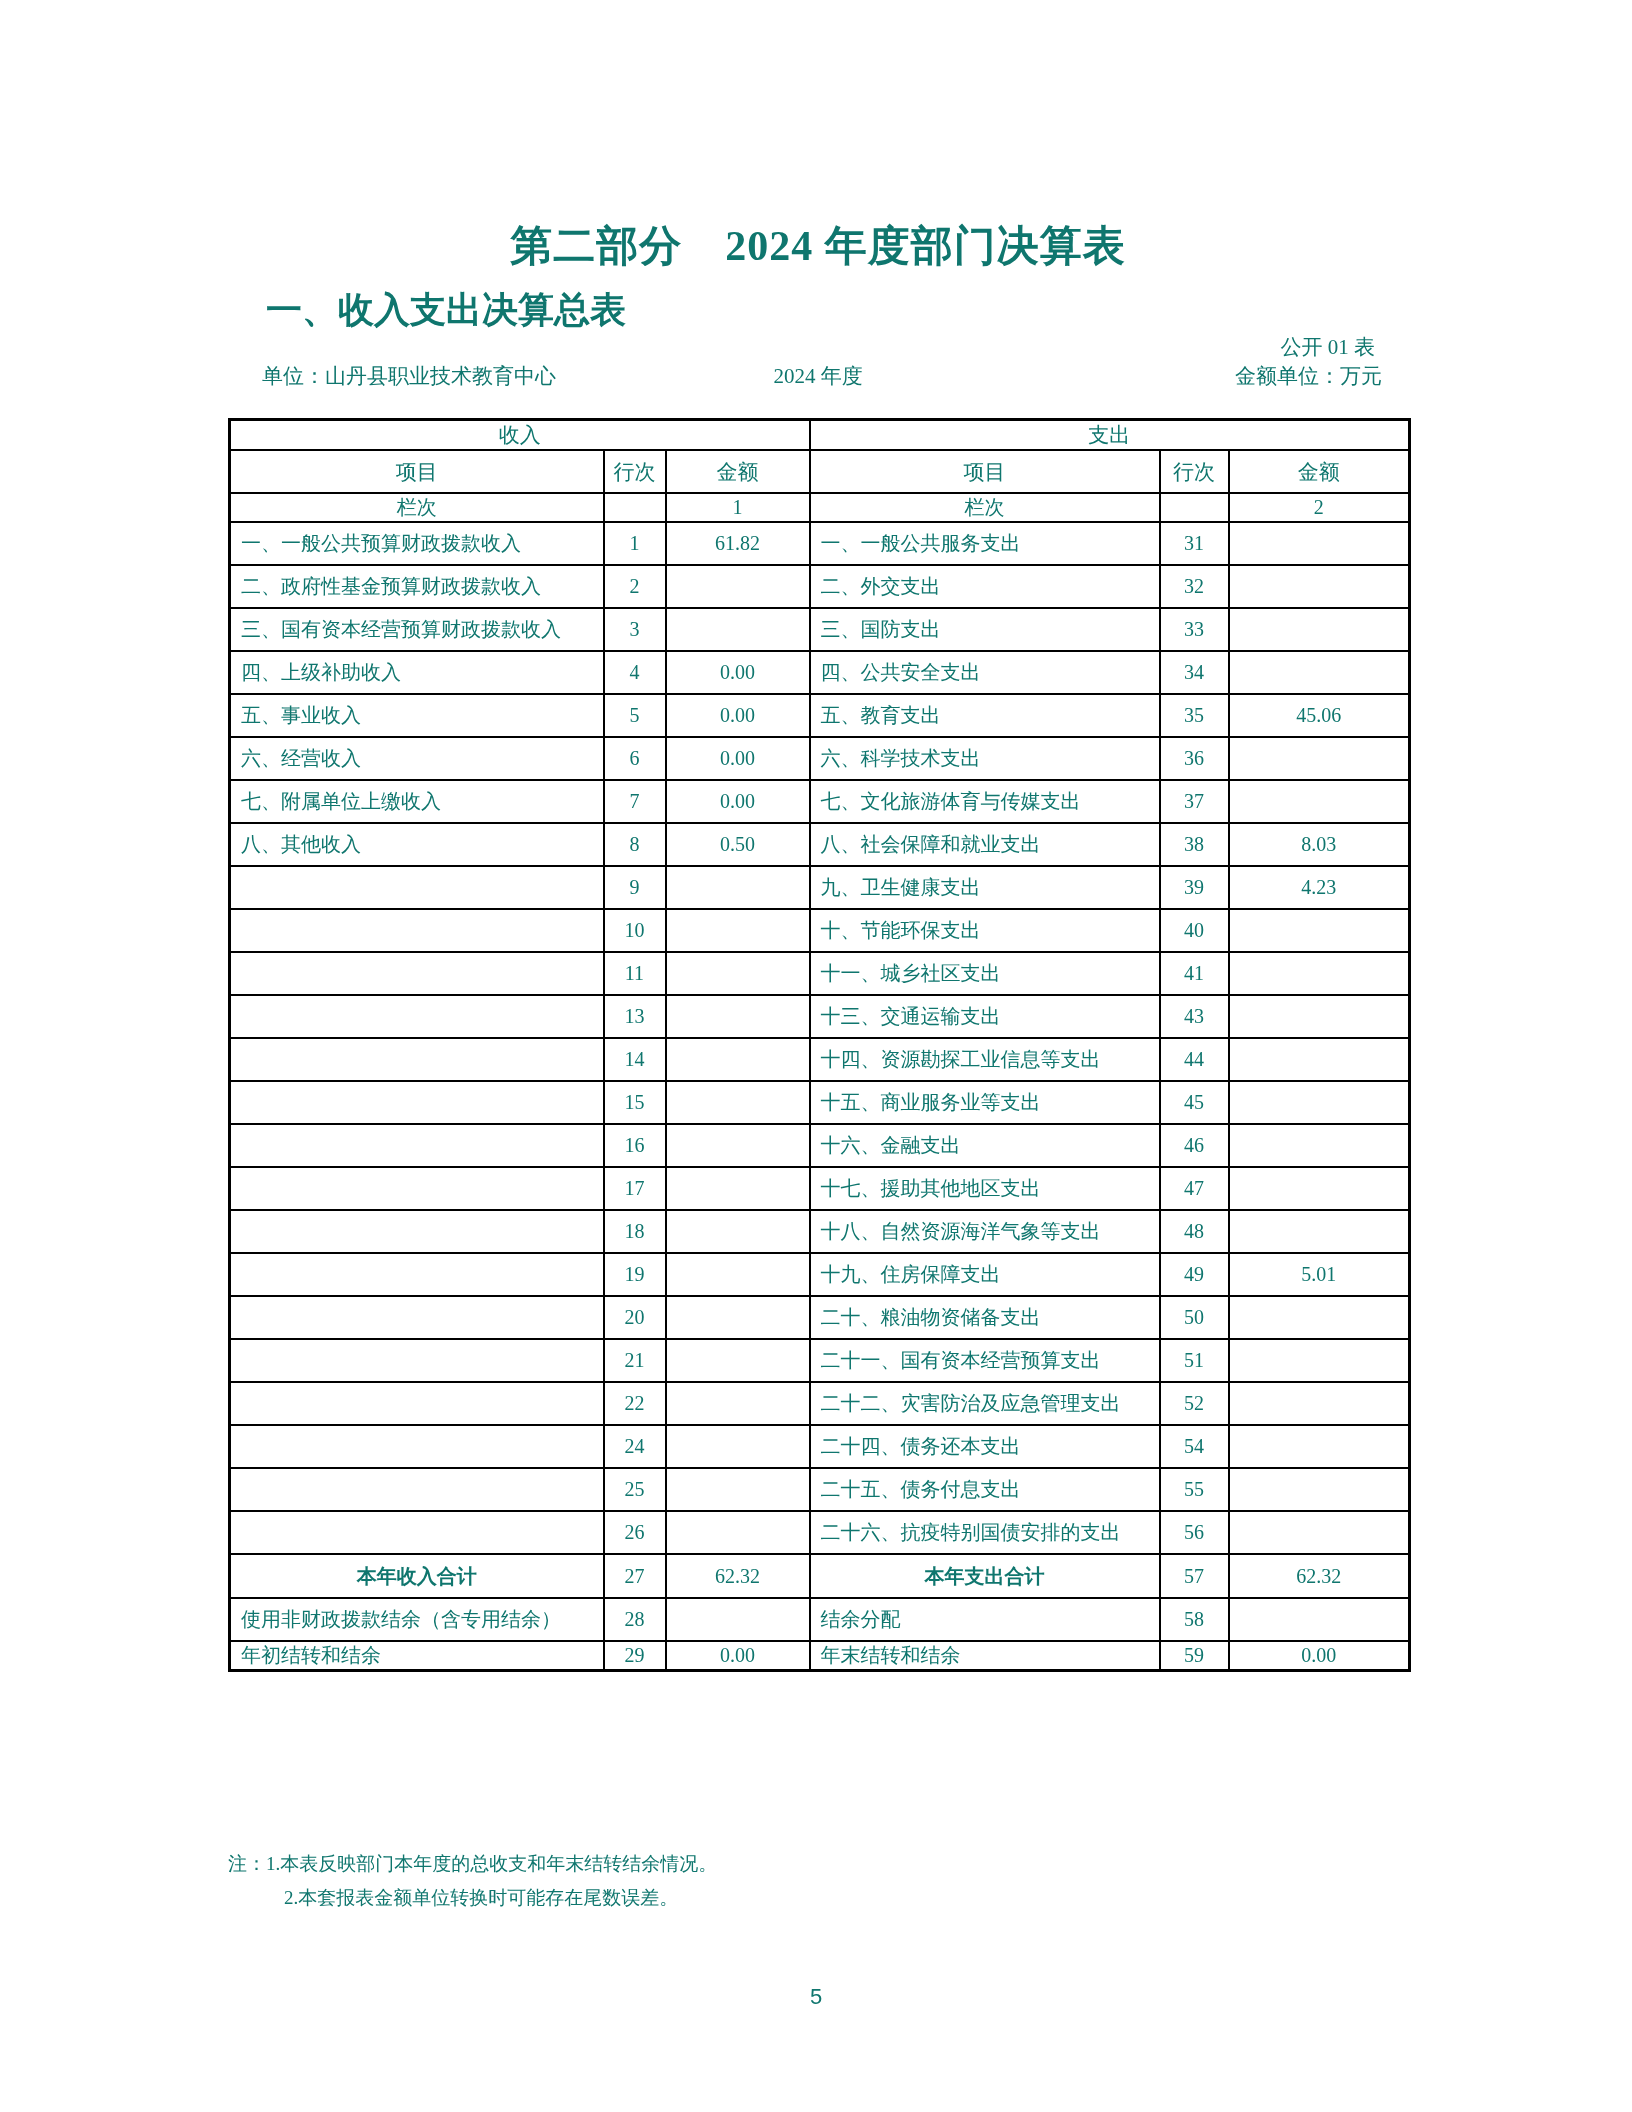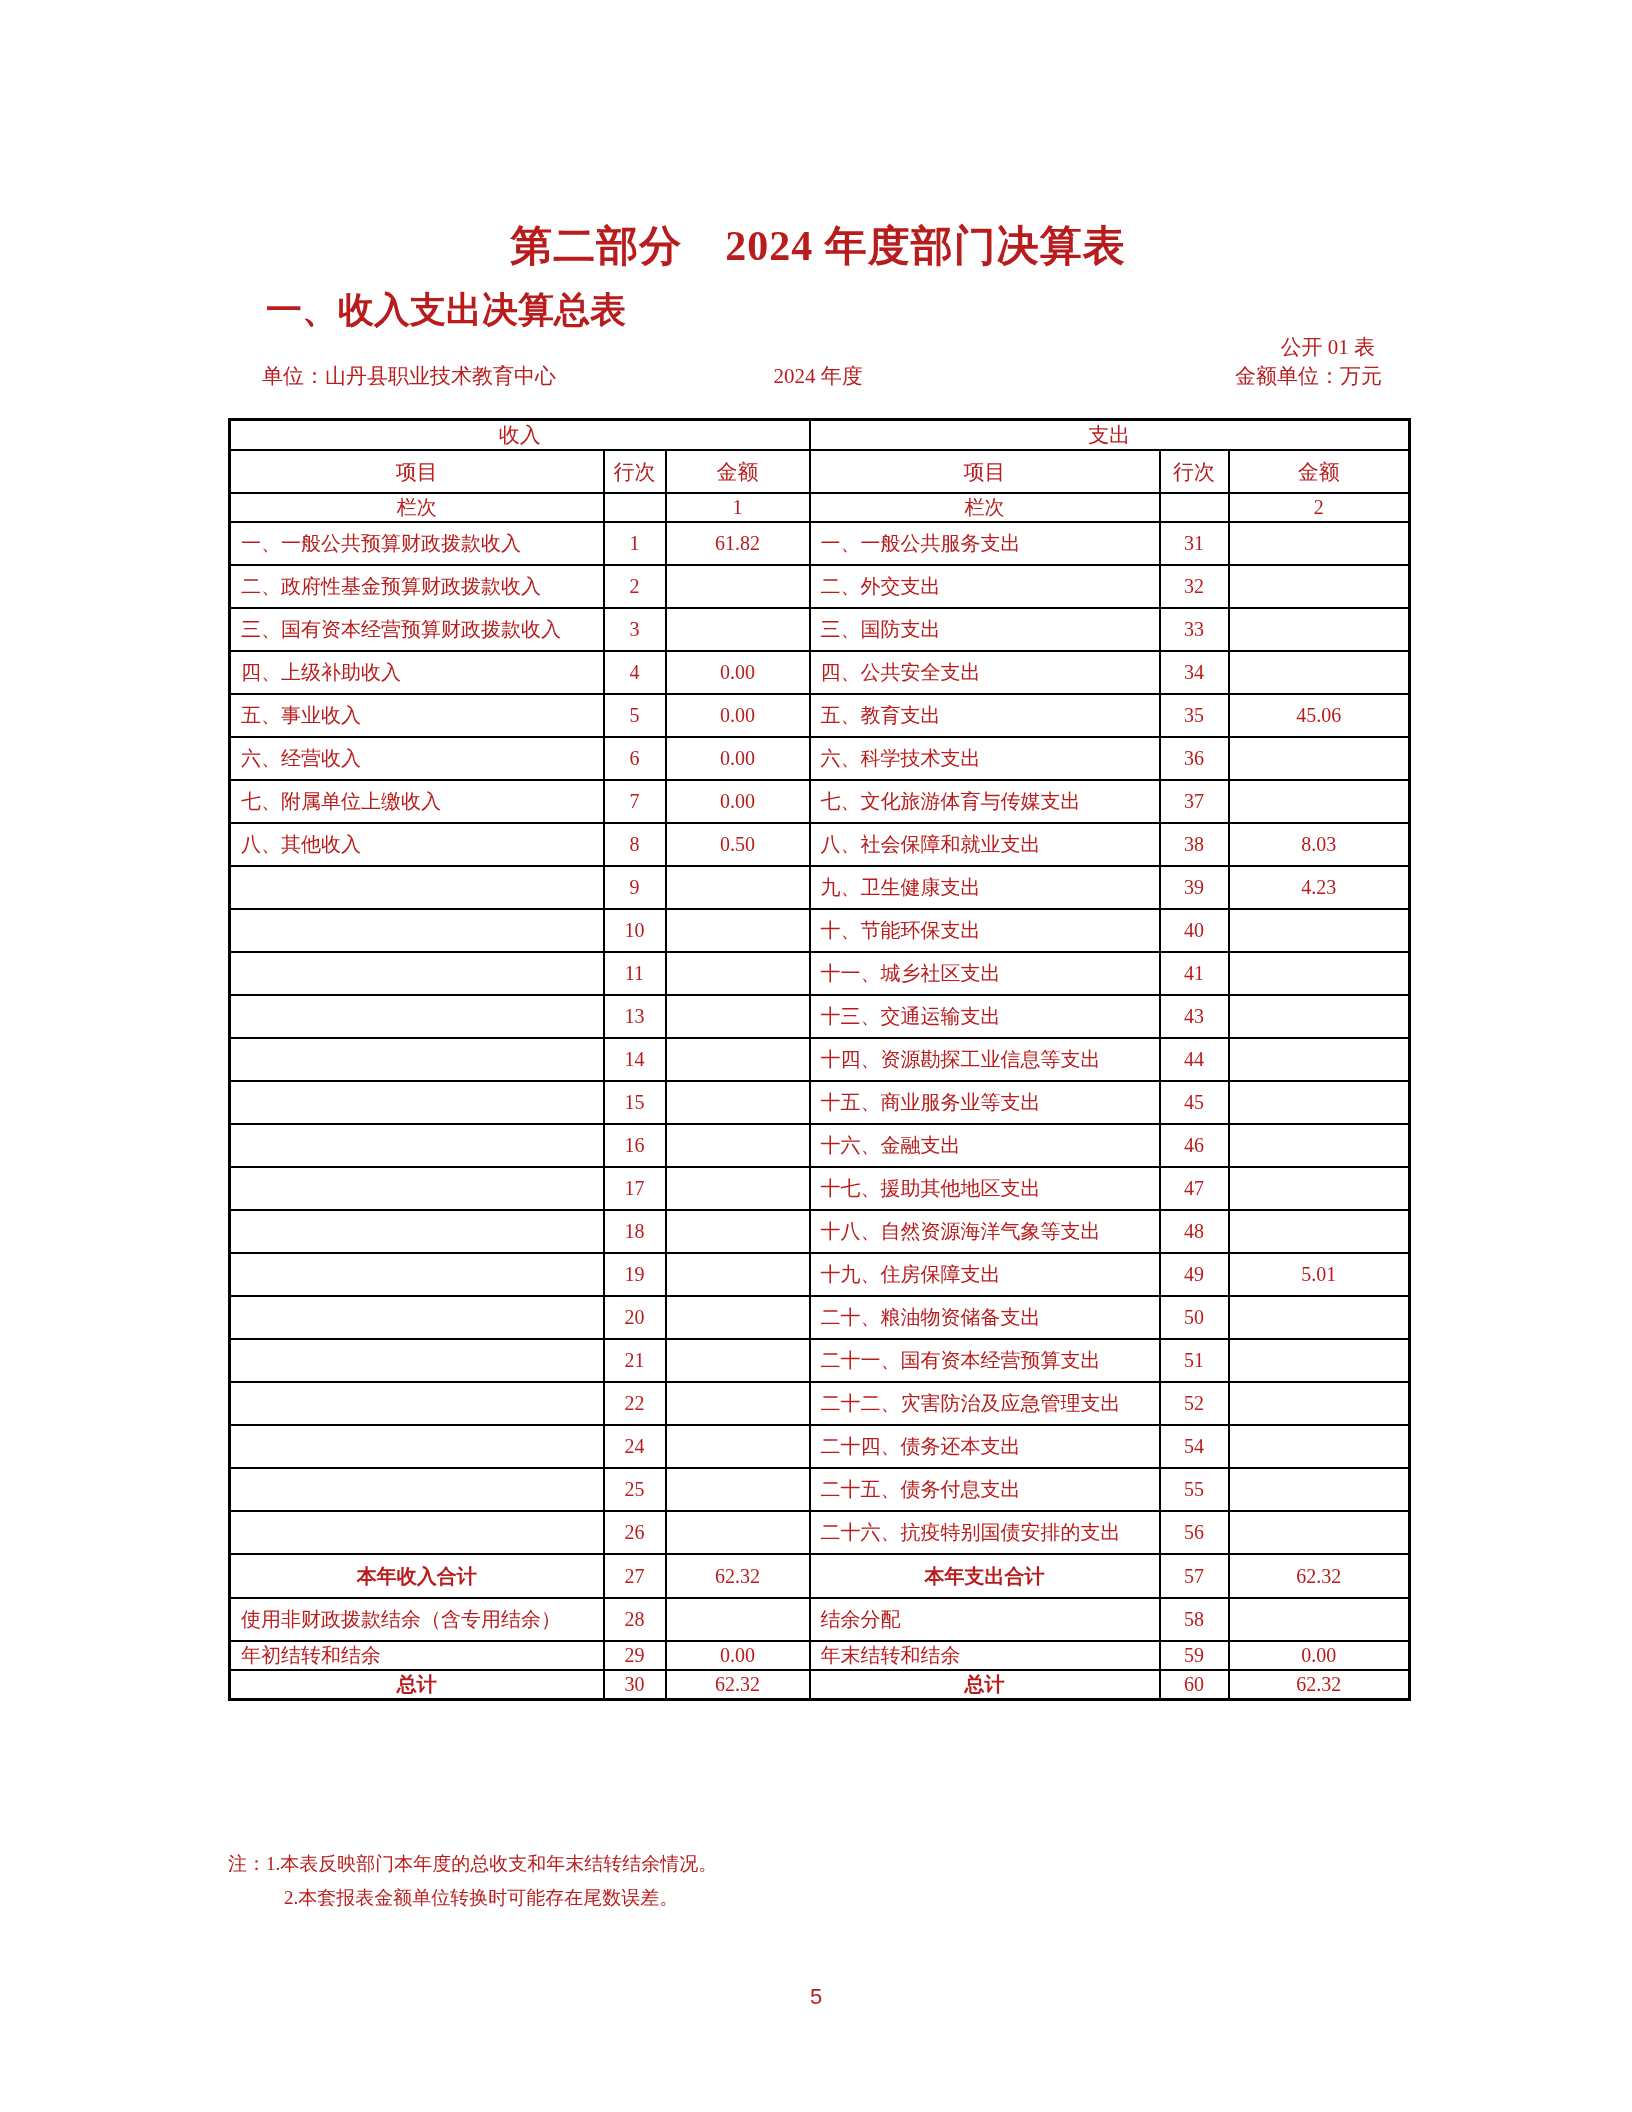--- a/index.html
+++ b/index.html
@@ -2,21 +2,21 @@
 <html><head>
 <meta charset="utf-8">
 <style>
   * { margin: 0; padding: 0; box-sizing: border-box; }
   html, body { background: #ffffff; }
   .page {
     position: relative;
     width: 1632px;
     height: 2112px;
     background: #ffffff;
-    color: #b91c1c;
+    color: #0f766e;
     font-family: "Liberation Serif", serif;
     overflow: hidden;
   }
   .doc-title {
     position: absolute;
     left: 228px; top: 218px; width: 1180px;
     text-align: center;
     font-size: 42px;
     font-weight: bold;
     font-family: "Liberation Serif", serif;
@@ -344,28 +344,20 @@
           <td class="num"></td>
         </tr>
         <tr class="row-short">
           <td class="item">年初结转和结余</td>
           <td class="num">29</td>
           <td class="num">0.00</td>
           <td class="item">年末结转和结余</td>
           <td class="num">59</td>
           <td class="num">0.00</td>
         </tr>
-        <tr class="row-total row-short">
-          <td class="item">总计</td>
-          <td class="num">30</td>
-          <td class="num">62.32</td>
-          <td class="item">总计</td>
-          <td class="num">60</td>
-          <td class="num">62.32</td>
-        </tr>
       </tbody>
   </table>
 
   <div class="notes">
     <div class="note-line-1">注：1.本表反映部门本年度的总收支和年末结转结余情况。</div>
     <div class="note-line-2">2.本套报表金额单位转换时可能存在尾数误差。</div>
   </div>
 
   <div class="page-number">5</div>
 

